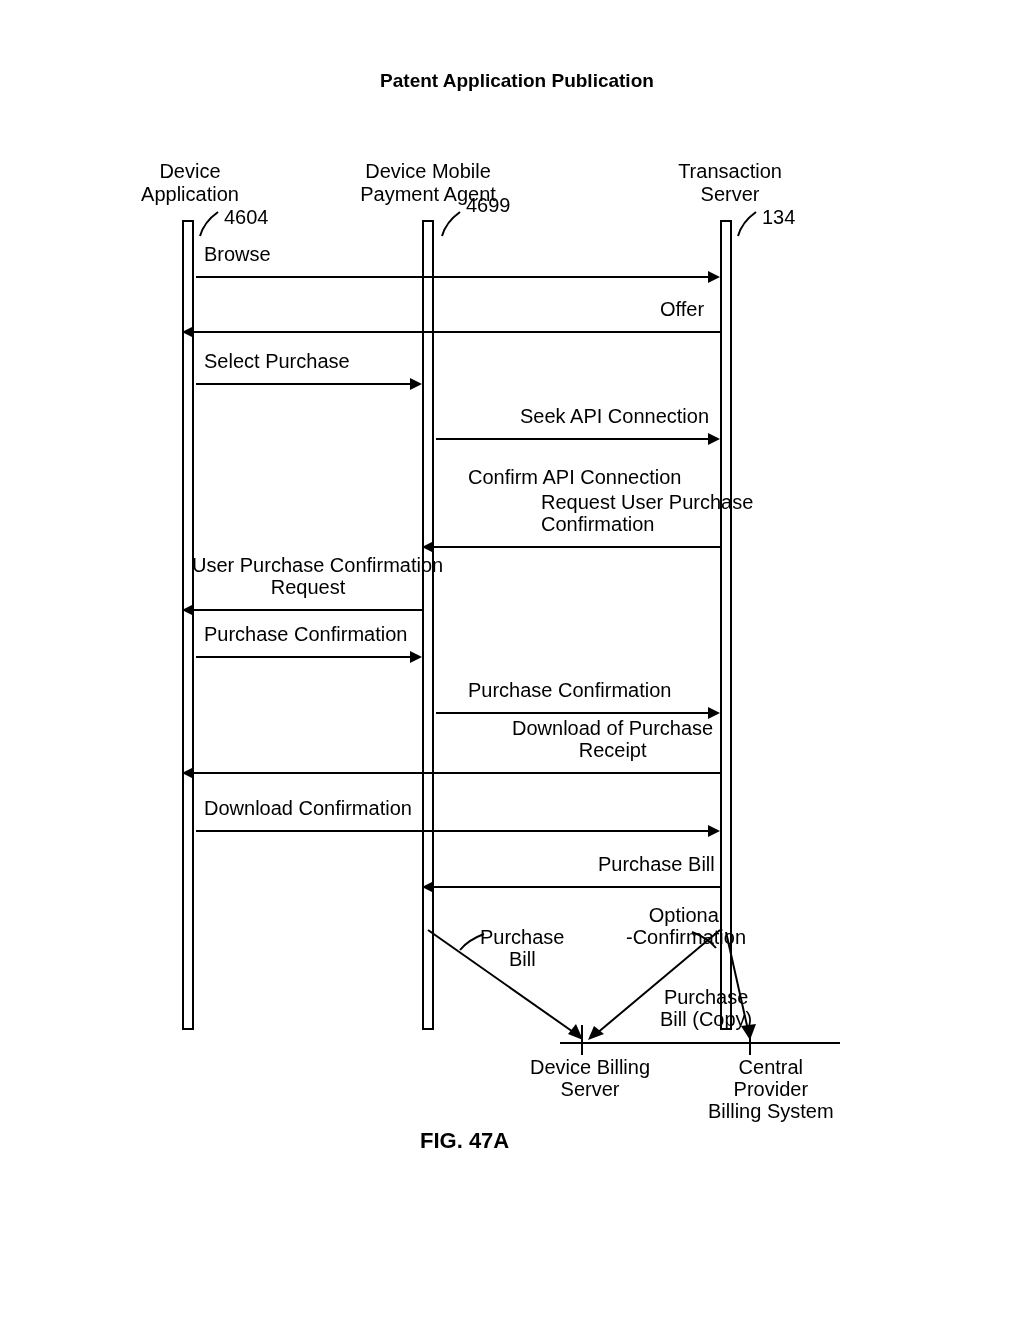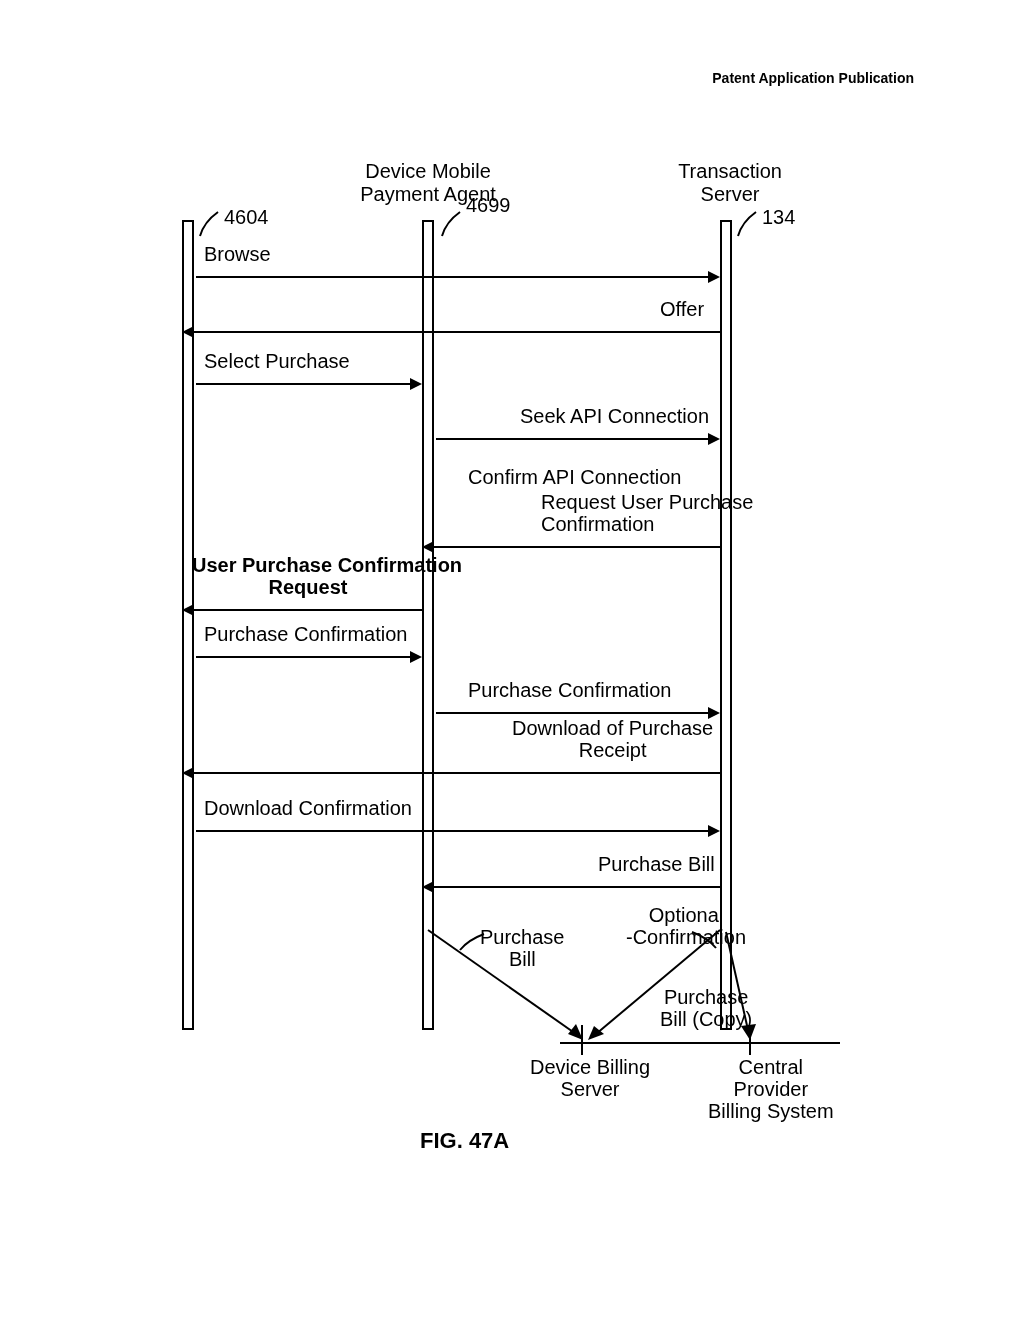--- a/index.html
+++ b/index.html
@@ -9,23 +9,23 @@
     width: 1024px;
     height: 1320px;
     position: relative;
   }
   .page { position: relative; width: 100%; height: 100%; }
   .header {
     position: absolute;
     top: 70px;
     left: 0; right: 0;
     display: flex;
-    justify-content: flex-end;
+    justify-content: center;
     padding: 0 110px 0 120px;
-    font-size: 14px;
+    font-size: 19px;
     font-weight: bold;
   }
   .header .right { display: flex; gap: 22px; }
   .diagram-area {
     position: absolute;
     top: 150px;
     left: 120px;
     width: 790px;
     height: 1030px;
   }
@@ -95,20 +95,22 @@
 </head>
 <body>
 <div class="page">
 
 <div class="header">
   <span>Patent Application Publication</span>
 </div>
 
 <div class="diagram-area">
 
+  <div class="lifeline-label lbl-app">Device
+Application</div>
   <div class="lifeline-label lbl-agent">Device Mobile
 Payment Agent</div>
   <div class="lifeline-label lbl-server">Transaction
 Server</div>
 
   <div class="lifeline life-app"></div>
   <div class="lifeline life-agent"></div>
   <div class="lifeline life-server"></div>
 
   <div class="ref-mark" style="left:76px; top:58px;">
@@ -168,21 +170,21 @@
 
   <div class="arrow-label" style="left:392px; top:341px; text-align:left;margin-left:29px;">Request User Purchase
 Confirmation</div>
   <div class="arrow" style="left:302px; top:388px; width:298px;">
     <svg viewBox="0 0 298 18" preserveAspectRatio="none">
           <line x1="298" y1="9" x2="8" y2="9" stroke="#000" stroke-width="2"></line>
           <polygon points="0,9 12,3 12,15" fill="#000"></polygon>
         </svg>
   </div>
 
-  <div class="arrow-label" style="left:72px; top:404px; width:232px;font-weight:bold;">User Purchase Confirmation
+  <div class="arrow-label" style="left:72px; top:404px; width:232px;">User Purchase Confirmation
 Request</div>
   <div class="arrow" style="left:62px; top:451px; width:240px;">
     <svg viewBox="0 0 240 18" preserveAspectRatio="none">
           <line x1="240" y1="9" x2="8" y2="9" stroke="#000" stroke-width="2"></line>
           <polygon points="0,9 12,3 12,15" fill="#000"></polygon>
         </svg>
   </div>
 
   <div class="arrow-label" style="left:84px; top:473px; text-align:left;">Purchase Confirmation</div>
   <div class="arrow" style="left:76px; top:498px; width:226px;">

